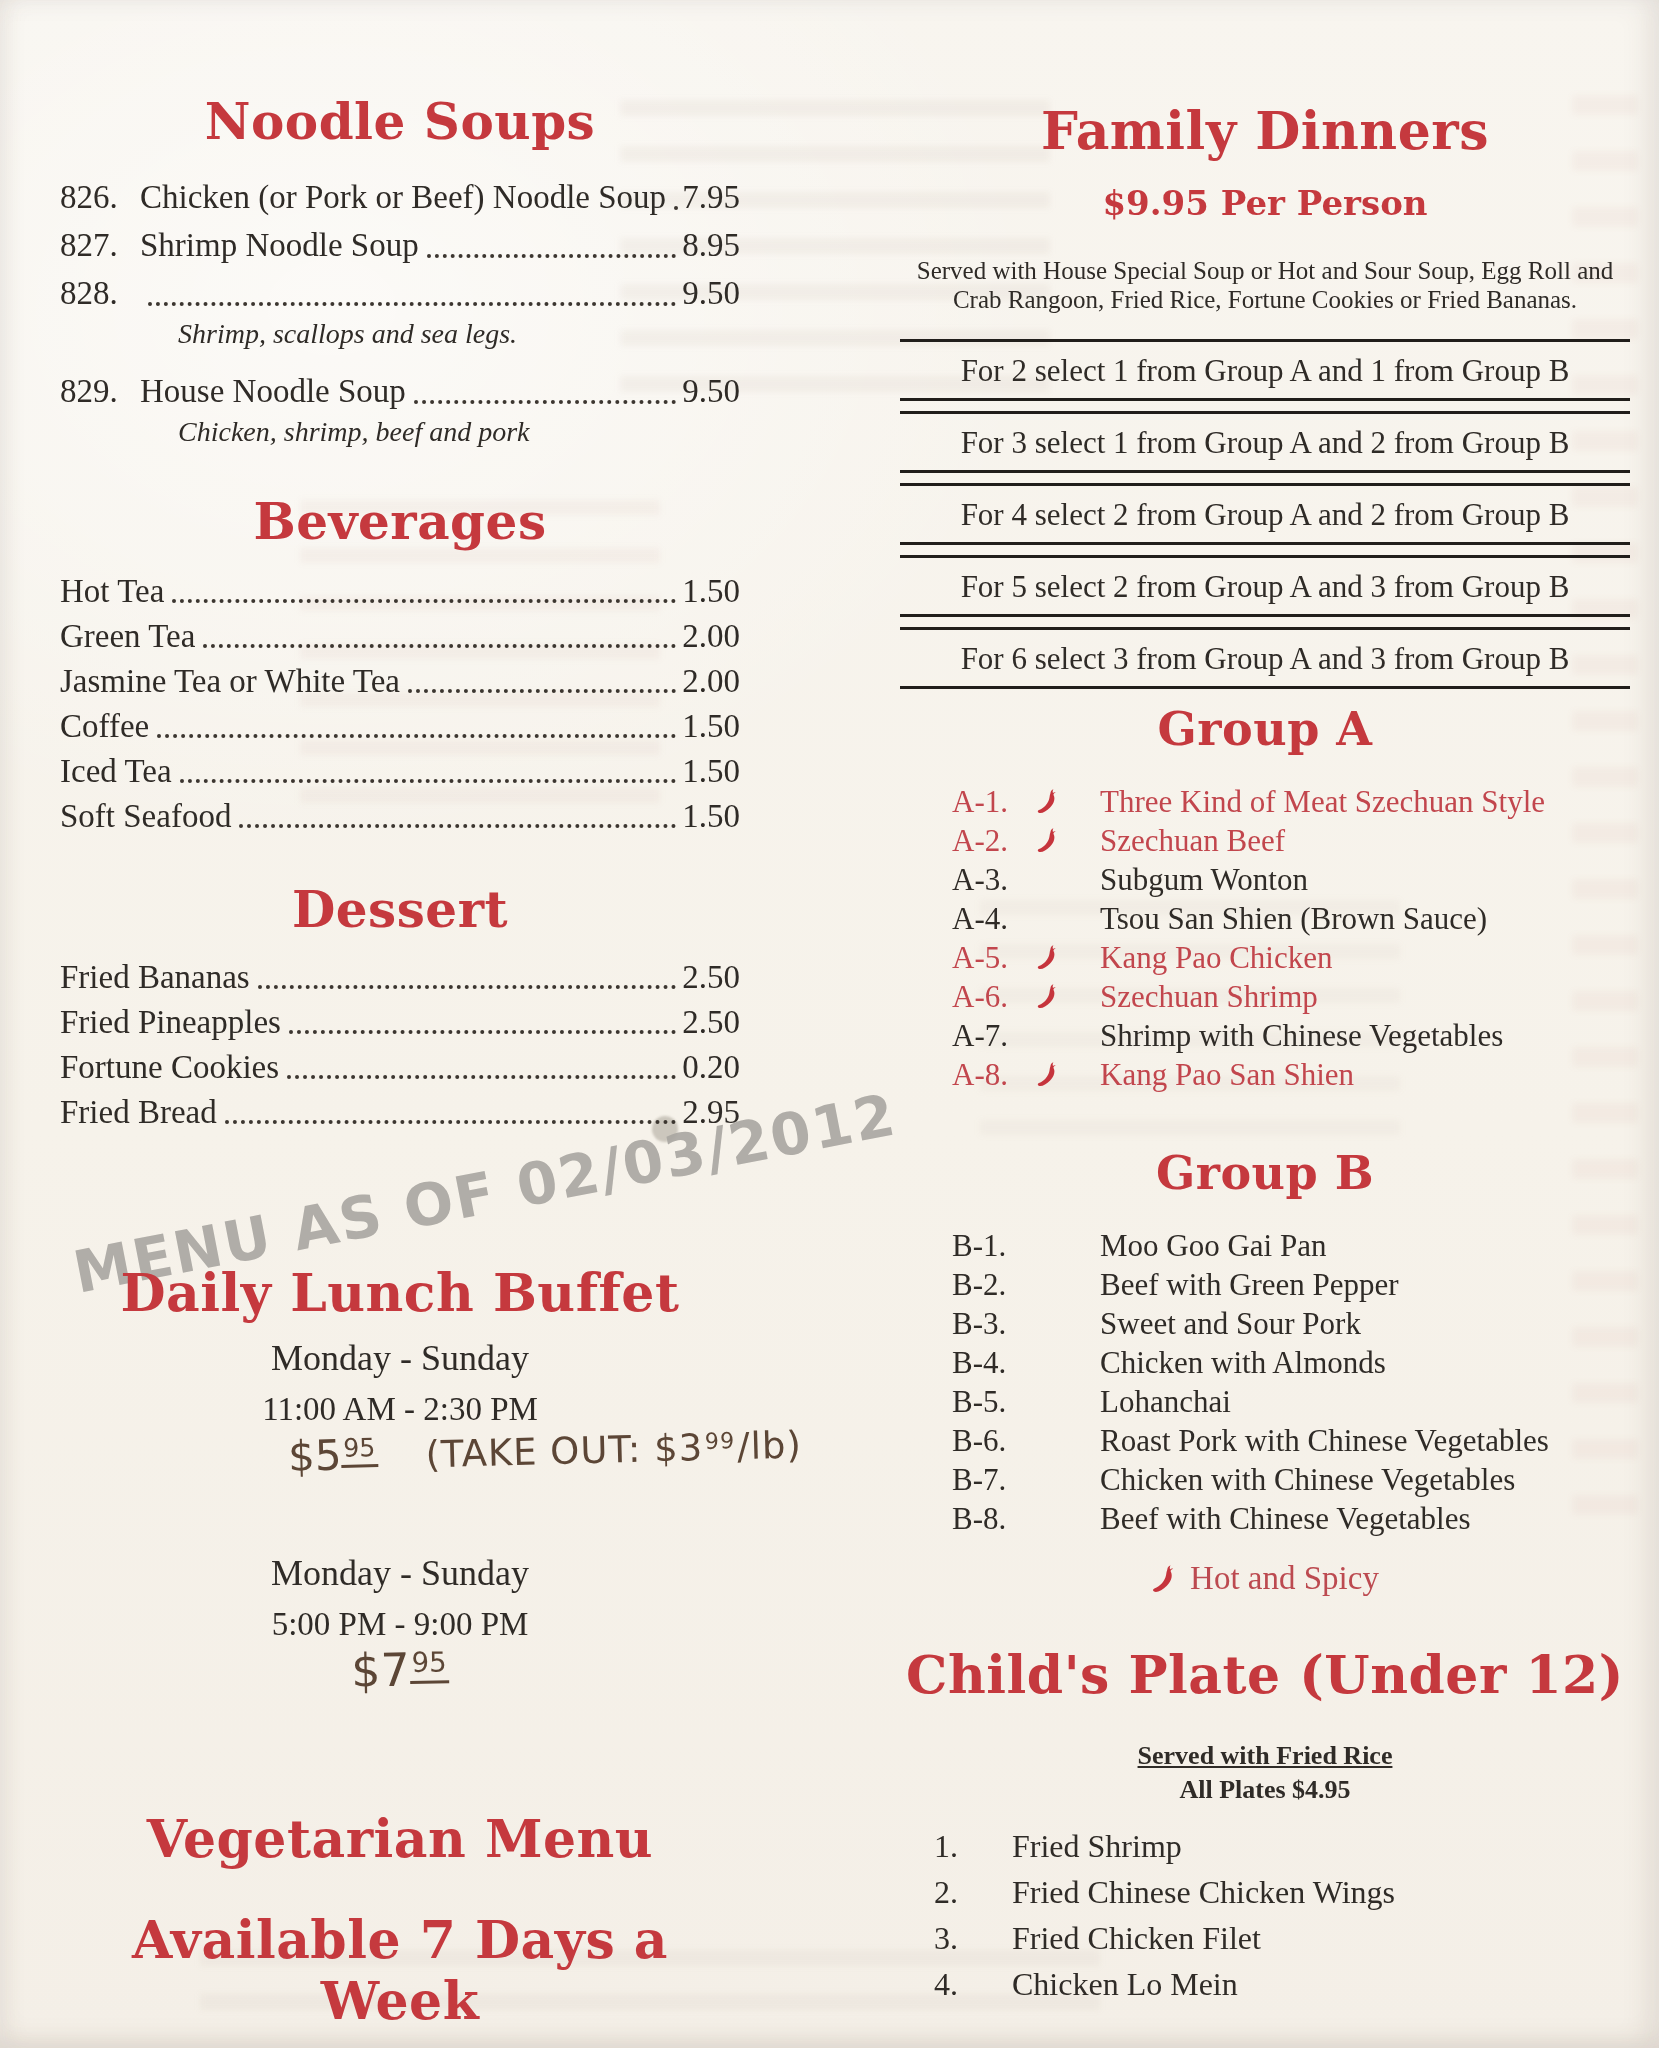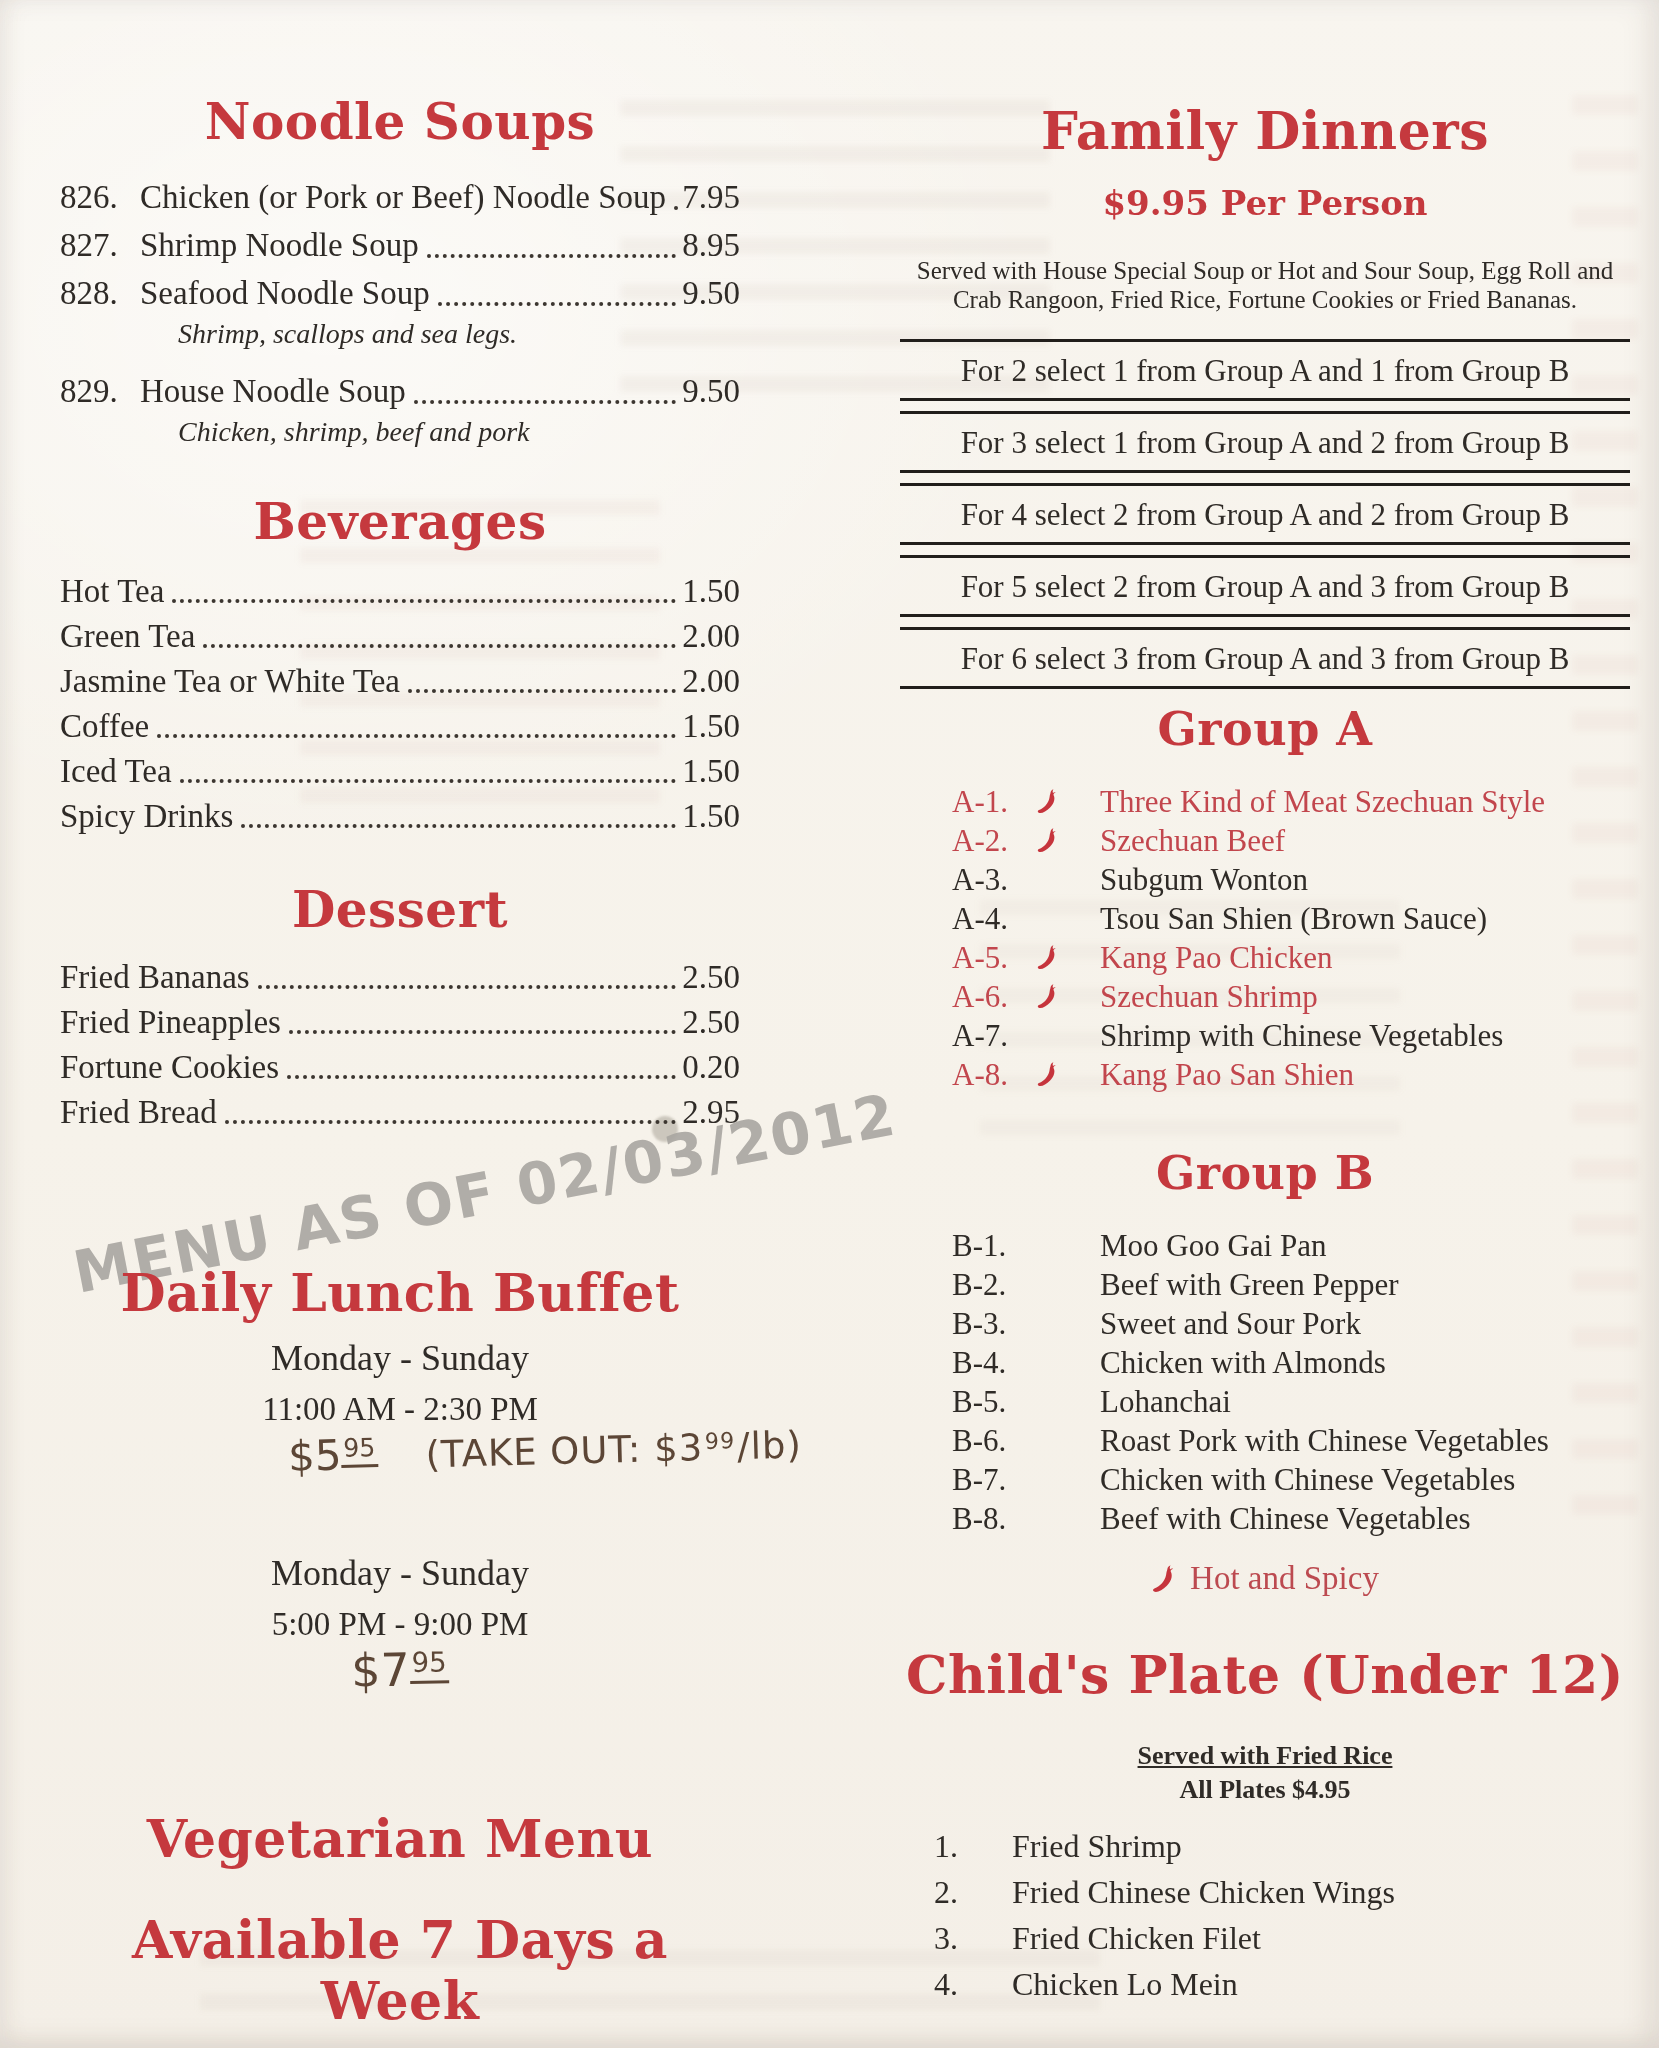--- a/index.html
+++ b/index.html
@@ -105,21 +105,20 @@
         <span class="price">7.95</span>
       </div>
       <div class="mrow">
         <span class="num">827.</span>
         <span>Shrimp Noodle Soup</span>
         <span class="dots"></span>
         <span class="price">8.95</span>
       </div>
       <div class="mrow">
         <span class="num">828.</span>
-        <span>Seafood Noodle Soup</span>
         <span class="dots"></span>
         <span class="price">9.50</span>
       </div>
       <div class="note">Shrimp, scallops and sea legs.</div>
       <div class="mrow">
         <span class="num">829.</span>
         <span>House Noodle Soup</span>
         <span class="dots"></span>
         <span class="price">9.50</span>
       </div>
@@ -149,21 +148,21 @@
         <span>Coffee</span>
         <span class="dots"></span>
         <span class="price">1.50</span>
       </div>
       <div class="mrow">
         <span>Iced Tea</span>
         <span class="dots"></span>
         <span class="price">1.50</span>
       </div>
       <div class="mrow">
-        <span>Spicy Drinks</span>
+        <span>Soft Seafood</span>
         <span class="dots"></span>
         <span class="price">1.50</span>
       </div>
     </div>
   </section>
 
   <section class="sec bev" style="left:60px;top:880px;width:680px;">
     <h2 class="hd h50">Dessert</h2>
     <div style="margin-top:16px;">
       <div class="mrow">

